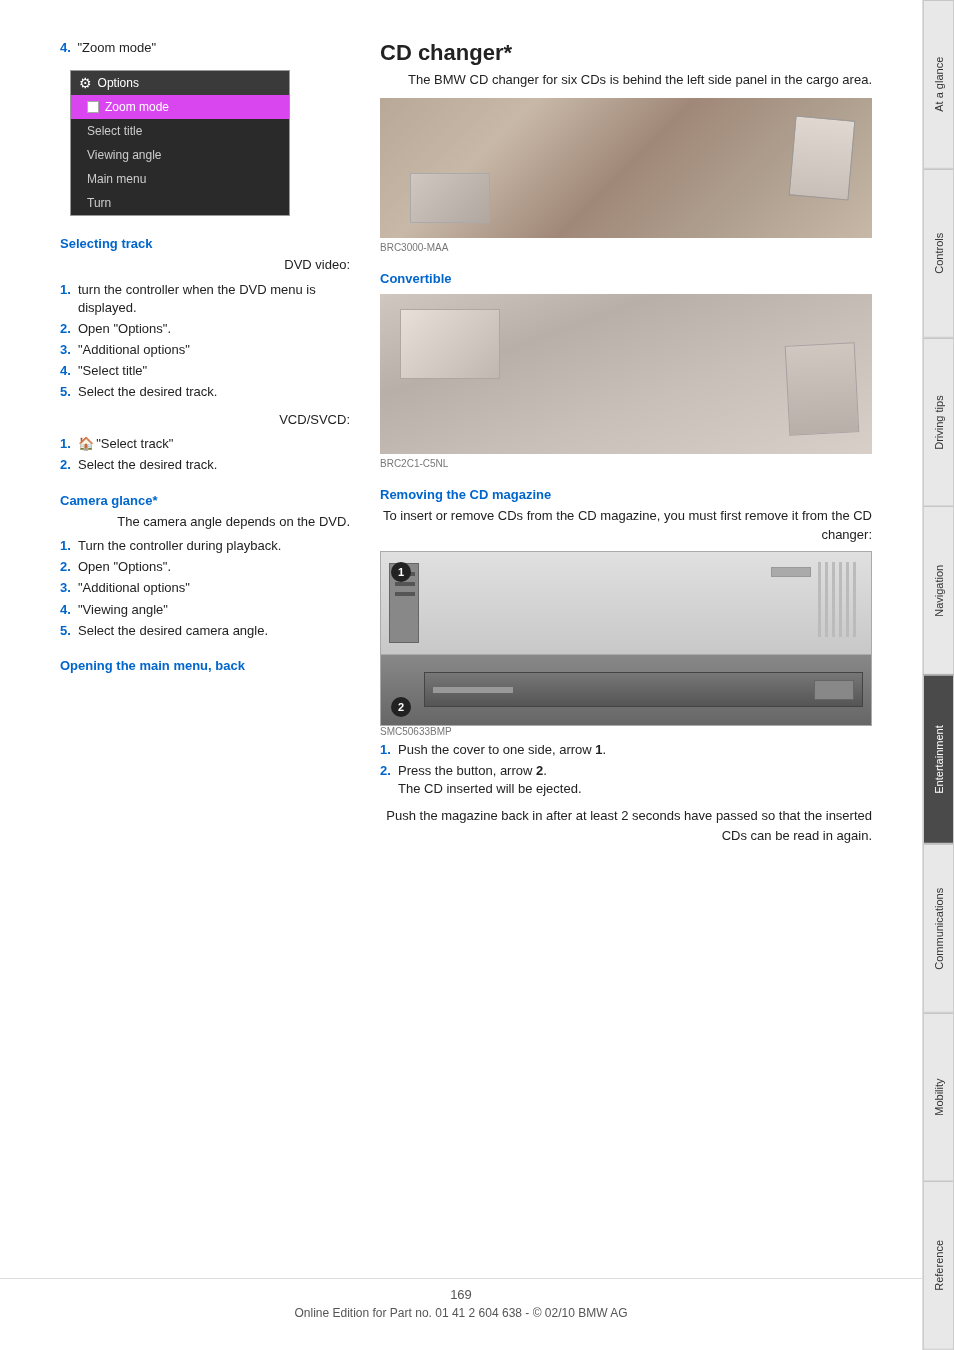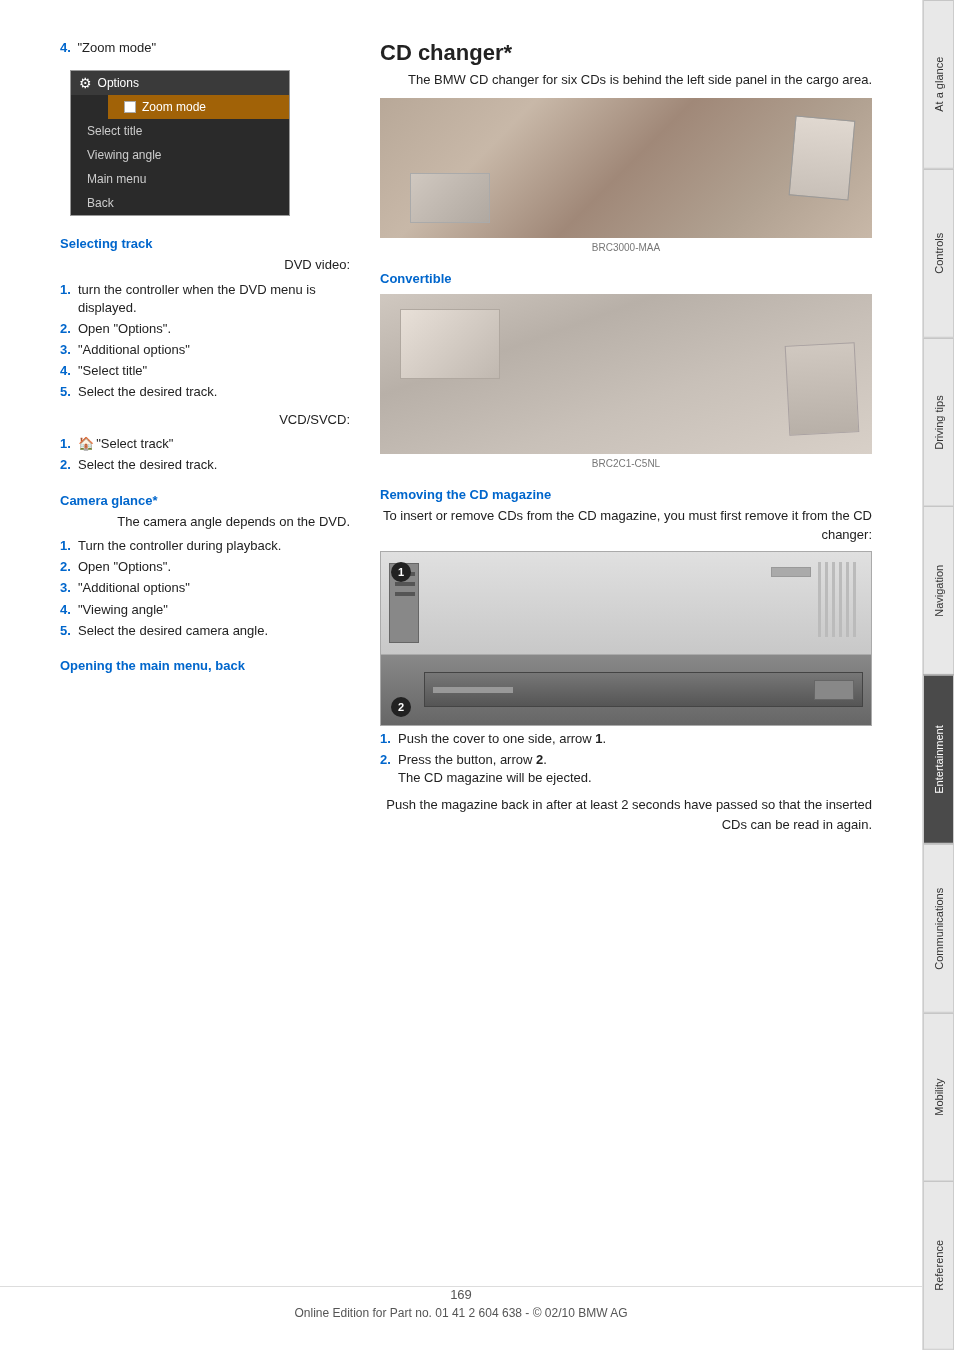--- a/index.html
+++ b/index.html
@@ -107,25 +107,24 @@
       font-size: 12px;
     }
 
     .options-menu-item {
       padding: 5px 16px;
       color: #ccc;
       font-size: 12px;
     }
 
     .options-menu-item.highlighted {
-      background: #a16207;
+      background: #d946ef;
       color: #fff;
       display: flex;
       align-items: center;
-      margin-left: 37px;
     }
 
     .checkbox-icon {
       width: 12px;
       height: 12px;
       border: 1px solid #aaa;
       background: #fff;
       display: inline-block;
       margin-right: 6px;
     }
@@ -238,34 +237,35 @@
     .home-icon {
       display: inline-block;
       font-size: 13px;
       margin-right: 2px;
     }
 
     
     .img-label {
       font-size: 10px;
       color: #777;
-      text-align: center;
+      text-align: left;
       margin-bottom: 4px;
     }
 
     
     .footer {
       position: absolute;
       bottom: 30px;
       left: 0;
       right: 32px;
       text-align: center;
       font-size: 12px;
       color: #555;
       border-top: 1px solid #ddd;
+      padding-top: 8px;
     }
 
     .page-number {
       font-size: 13px;
       margin-bottom: 4px;
     }
   </style>
 </head>
 <body>
 
@@ -286,21 +286,21 @@
             <span style="font-size:14px;">⚙</span>
             <span>Options</span>
           </div>
           <div class="options-menu-item highlighted">
             <span class="checkbox-icon"></span>
             <span>Zoom mode</span>
           </div>
           <div class="options-menu-item">Select title</div>
           <div class="options-menu-item">Viewing angle</div>
           <div class="options-menu-item">Main menu</div>
-          <div class="options-menu-item">Back</div>
+          <div class="options-menu-item">Turn</div>
         </div>
 
         <div>
           <div class="section-title">Selecting track</div>
           <div class="body-text">DVD video:</div>
           <ol class="numbered-list">
             <li><span class="num">1.</span>turn the controller when the DVD menu is displayed.</li>
             <li><span class="num">2.</span>Open "Options".</li>
             <li><span class="num">3.</span>"Additional options"</li>
             <li><span class="num">4.</span>"Select title"</li>
@@ -383,24 +383,25 @@
           </div>
 
           <div class="magazine-bottom">
             <div class="circle-num" style="bottom:8px;left:10px;">2</div>
             <div style="width:100%;height:35px;background:linear-gradient(180deg,#777 0%,#555 100%);border:1px solid #444;margin-left:35px;display:flex;align-items:center;padding:0 8px;">
               <div style="width:80px;height:6px;background:#999;margin-right:20px;"></div>
               <div style="width:40px;height:20px;background:#888;border:1px solid #666;margin-left:auto;"></div>
             </div>
           </div>
         </div>
+        <div class="img-label">SMC50633BMP</div>
 
         <ol class="numbered-list">
           <li><span class="num">1.</span>Push the cover to one side, arrow <strong>1</strong>.</li>
-          <li><span class="num">2.</span>Press the button, arrow <strong>2</strong>.<br><span style="padding-left:0">The CD magazine will be ejected.</span></li>
+          <li><span class="num">2.</span>Press the button, arrow <strong>2</strong>.<br><span style="padding-left:0">The CD inserted will be ejected.</span></li>
         </ol>
         <div class="body-text">Push the magazine back in after at least 2 seconds have passed so that the inserted CDs can be read in again.</div>
 
       </div>
     </div>
 
     <div class="footer">
       <div class="page-number">169</div>
       <div>Online Edition for Part no. 01 41 2 604 638 - © 02/10 BMW AG</div>
     </div>

